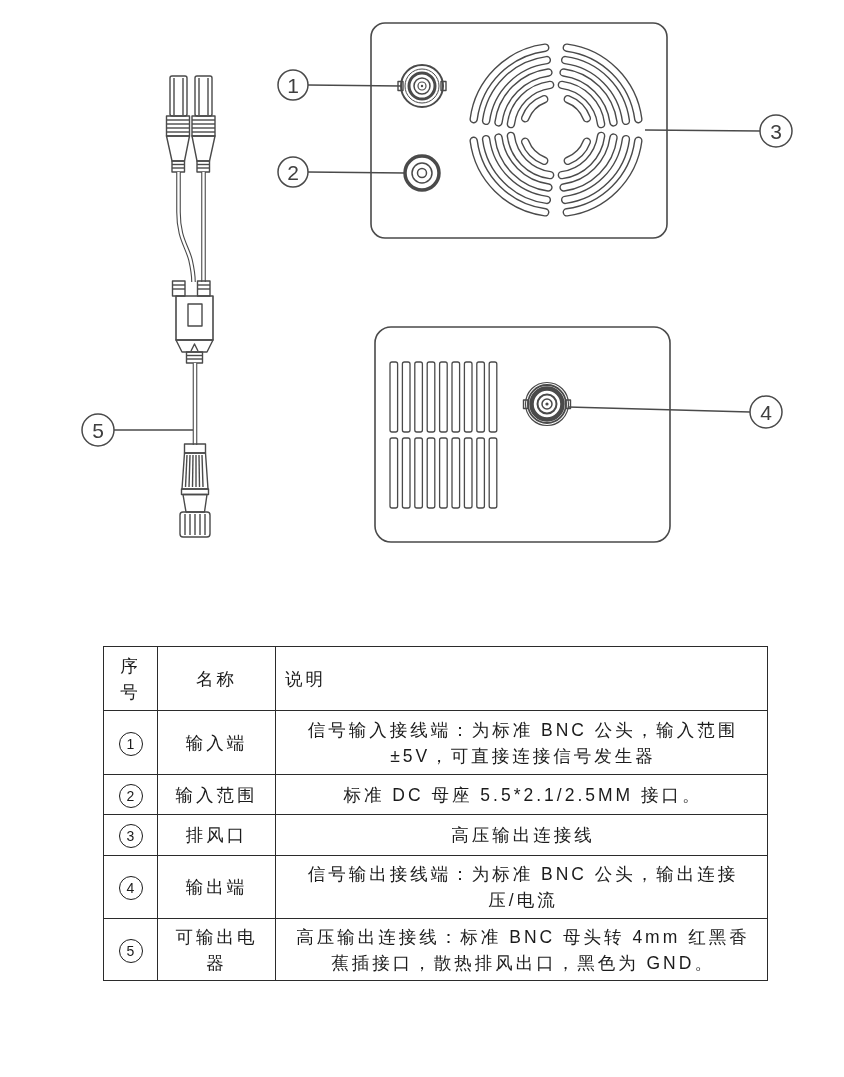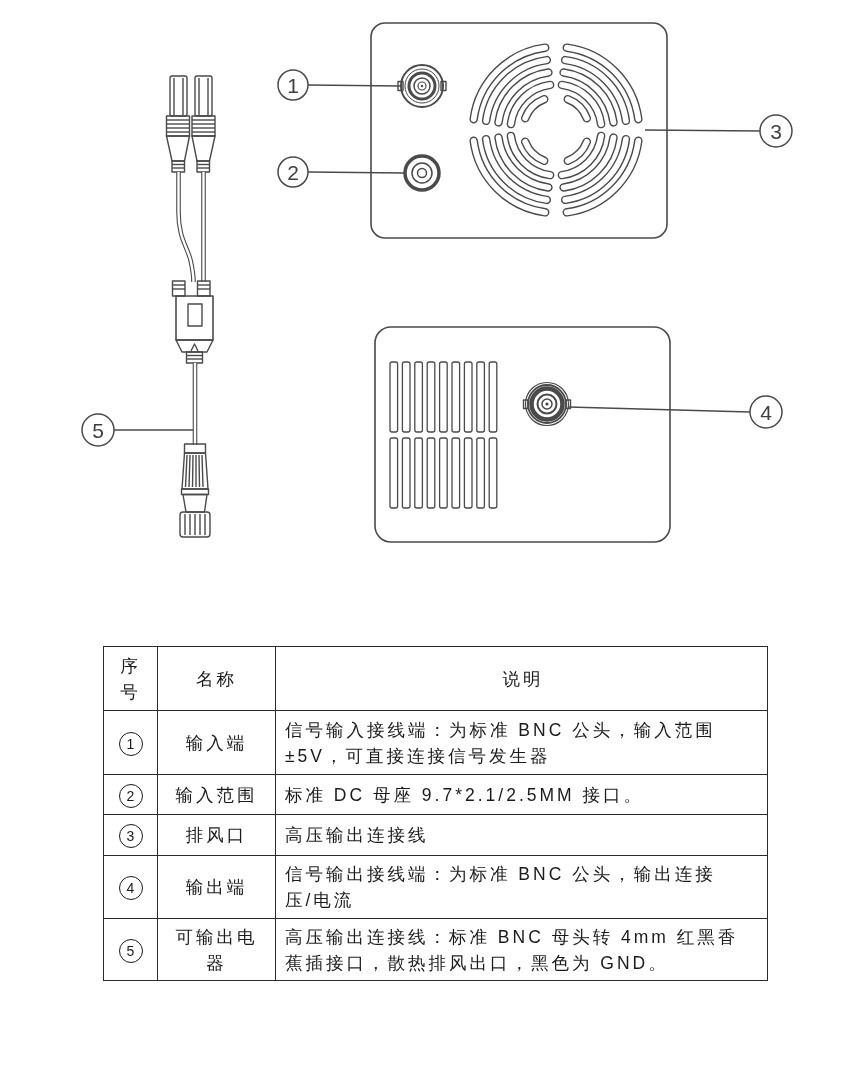--- a/index.html
+++ b/index.html
@@ -10,22 +10,22 @@
   .figure-svg{position:absolute;left:0;top:0;}
   .spec-table{
     position:absolute;left:103px;top:646px;width:664px;
     border-collapse:collapse;table-layout:fixed;color:#1b1b1b;
   }
   .spec-table td,.spec-table th{
     border:1.5px solid #2b2b2b;font-weight:normal;font-size:17.5px;
     line-height:26px;letter-spacing:3px;white-space:pre-line;
     vertical-align:middle;text-align:center;padding:3px 4px;box-sizing:border-box;
   }
-  .spec-table .col-desc{text-align:left;padding-left:9px;padding-right:6px;}
-  .spec-table .col-desc.hdr{text-align:center;}
+  .spec-table .col-desc{text-align:center;padding-left:9px;padding-right:6px;}
+  .spec-table .col-desc.hdr{text-align:left;}
   .circ{
     display:inline-flex;align-items:center;justify-content:center;
     width:22px;height:22px;border:1.4px solid #1b1b1b;border-radius:50%;
     font-size:14px;letter-spacing:0;line-height:1;
   }
   .callout-num{
     font-family:"Liberation Sans", sans-serif;font-size:21px;fill:#3f3f3f;
   }
 </style>
 </head>
@@ -256,21 +256,21 @@
     </tr>
     <tr style="height:64px">
       <td><span class="circ">1</span></td>
       <td>输入端</td>
       <td class="col-desc">信号输入接线端：为标准 BNC 公头，输入范围
 ±5V，可直接连接信号发生器</td>
     </tr>
     <tr style="height:40px">
       <td><span class="circ">2</span></td>
       <td>输入范围</td>
-      <td class="col-desc">标准 DC 母座 9.7*2.1/2.5MM 接口。</td>
+      <td class="col-desc">标准 DC 母座 5.5*2.1/2.5MM 接口。</td>
     </tr>
     <tr style="height:41px">
       <td><span class="circ">3</span></td>
       <td>排风口</td>
       <td class="col-desc">高压输出连接线</td>
     </tr>
     <tr style="height:63px">
       <td><span class="circ">4</span></td>
       <td>输出端</td>
       <td class="col-desc">信号输出接线端：为标准 BNC 公头，输出连接

